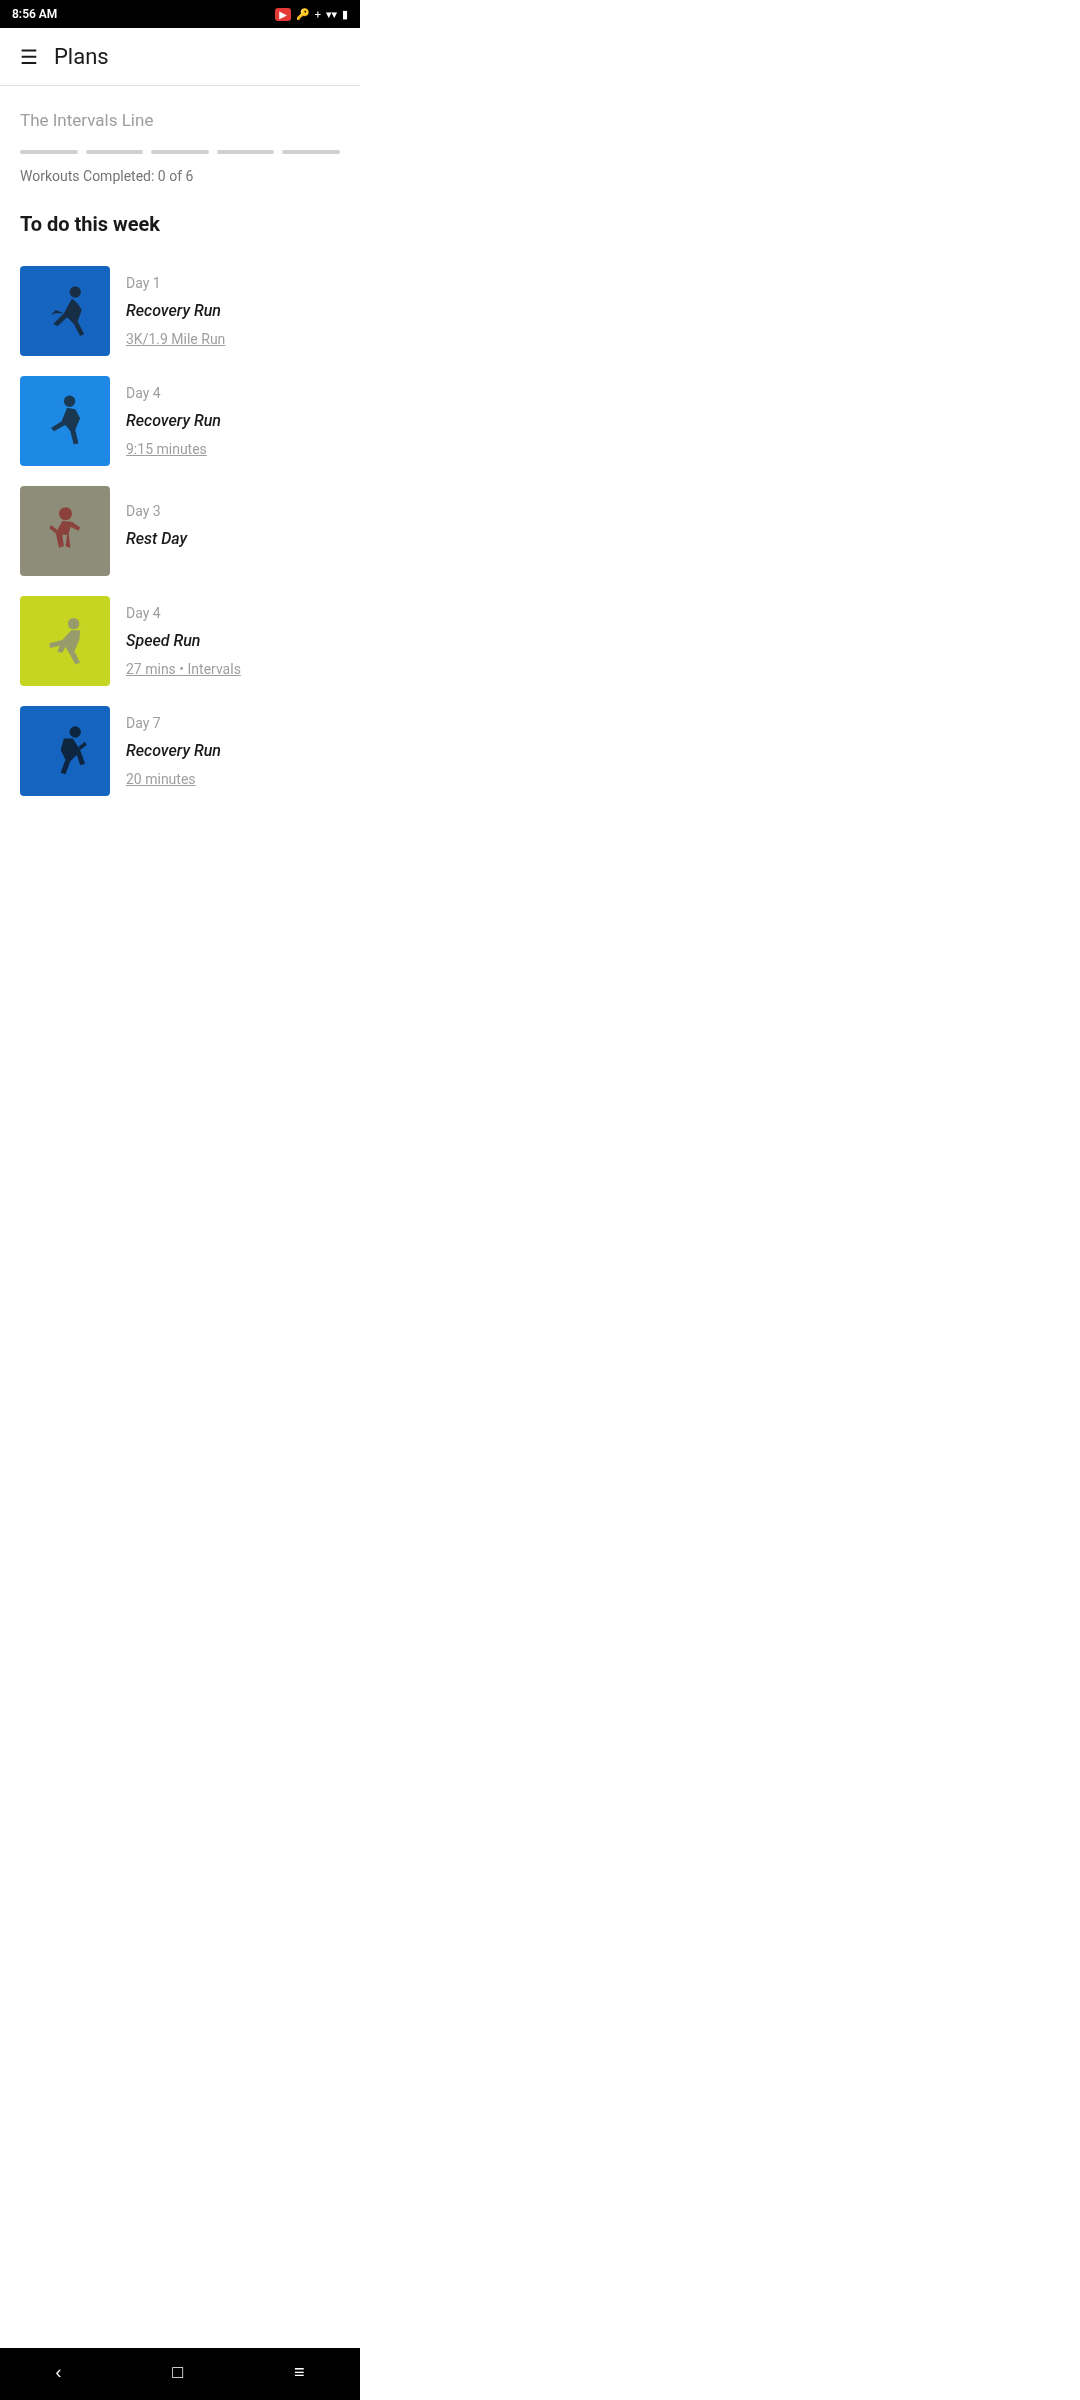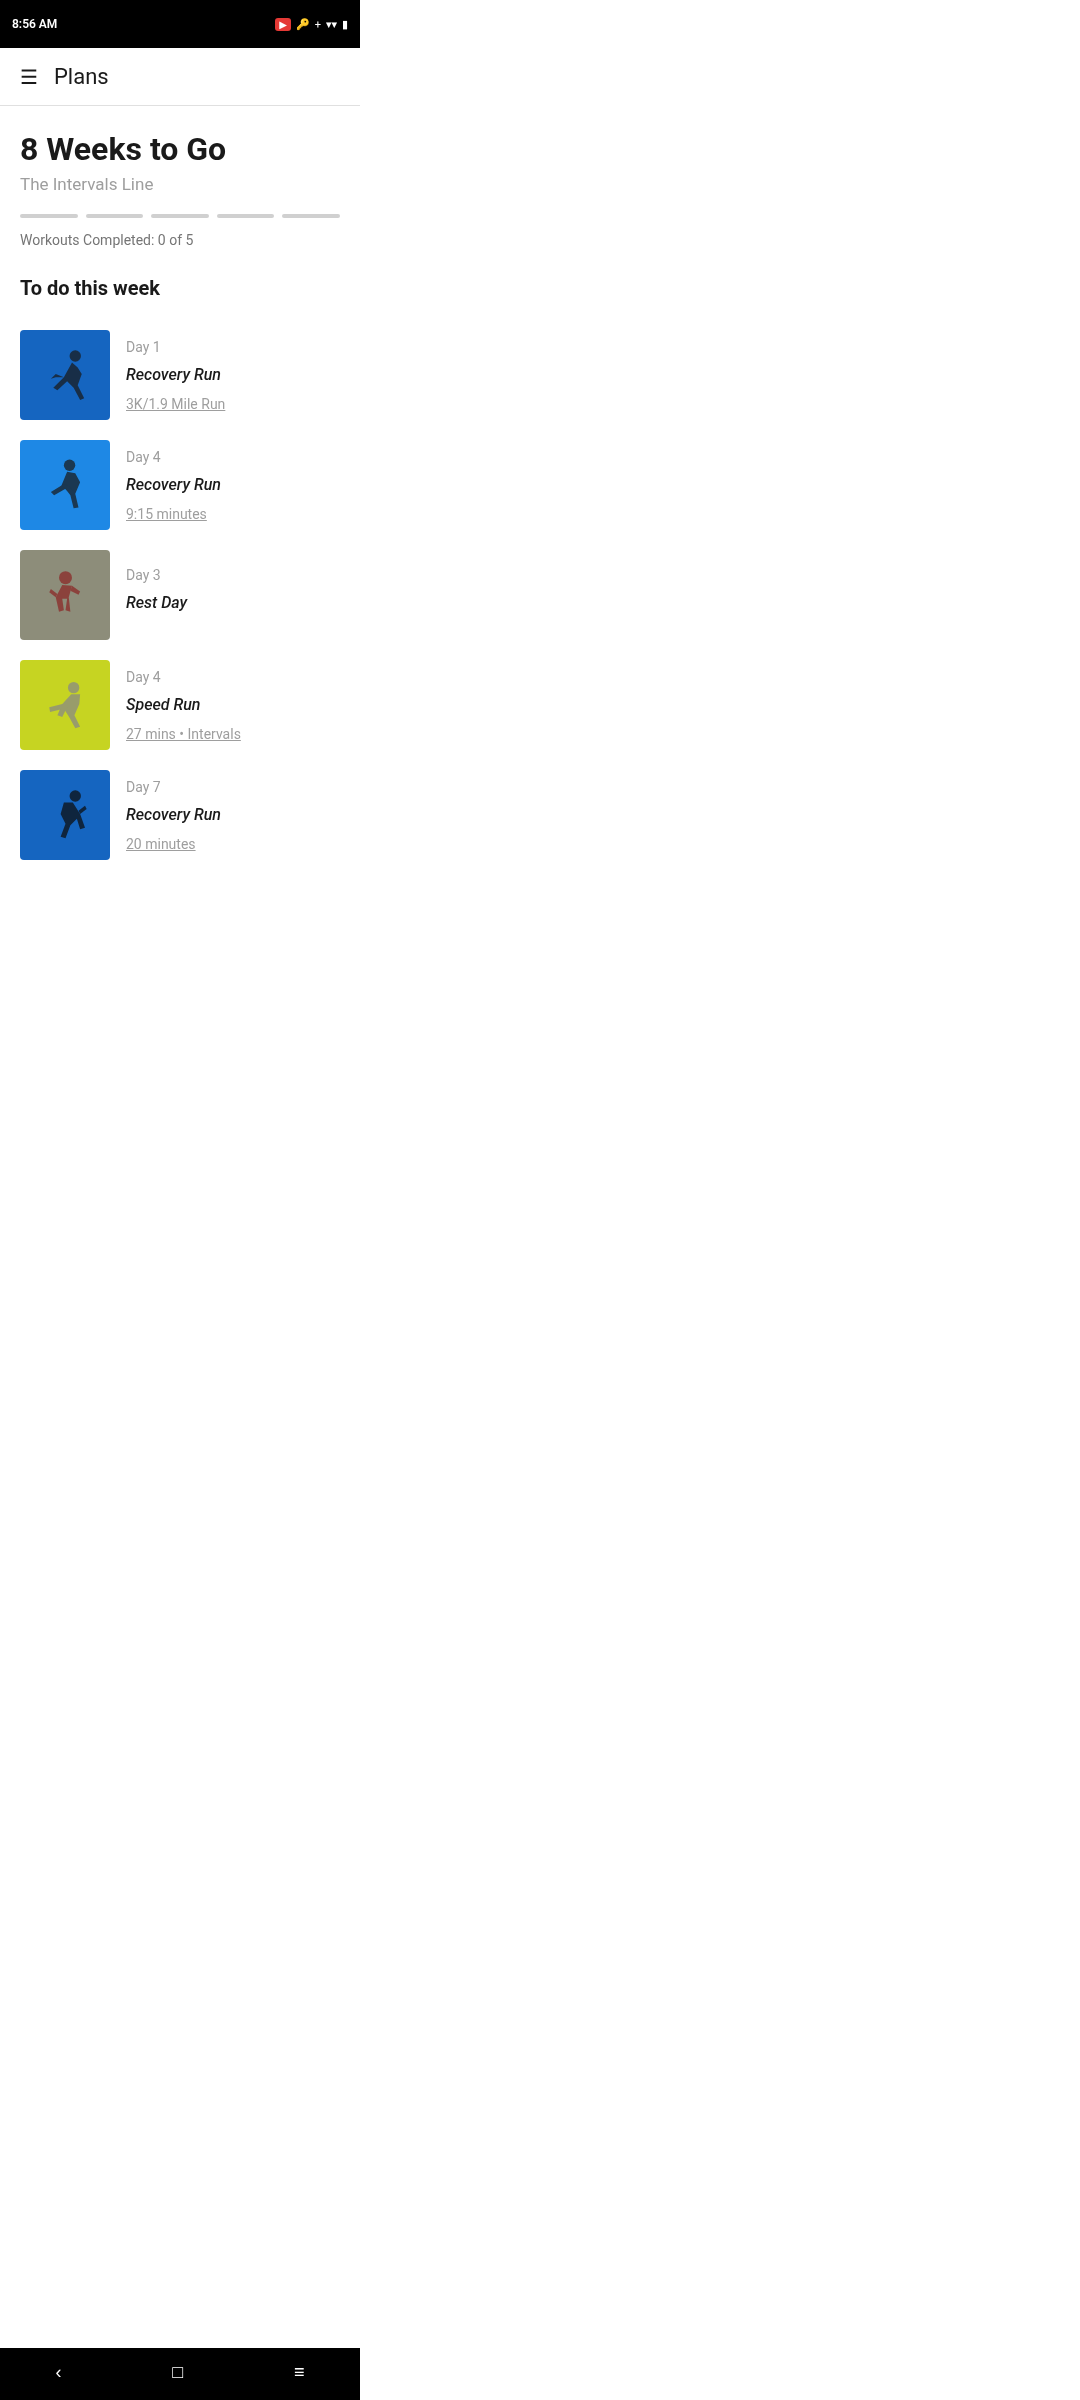--- a/index.html
+++ b/index.html
@@ -14,21 +14,21 @@
     }
 
     
     .status-bar {
       background: #000;
       color: #fff;
       display: flex;
       justify-content: space-between;
       align-items: center;
       padding: 6px 12px;
-      height: 48px;
+      height: 28px;
     }
     .status-time {
       font-size: 12px;
       font-weight: 600;
     }
     .status-icons {
       display: flex;
       gap: 5px;
       align-items: center;
       font-size: 11px;
@@ -210,32 +210,31 @@
   </div>
 </div>
 
 <div class="header">
   <span class="hamburger-icon">☰</span>
   <span class="header-title">Plans</span>
 </div>
 
 <div class="main-content">
 
-  <div class="weeks-title">8 Weeks to Go</div>
   <div class="plan-subtitle">The Intervals Line</div>
 
   <div class="progress-bars">
     <div class="progress-bar-item"></div>
     <div class="progress-bar-item"></div>
     <div class="progress-bar-item"></div>
     <div class="progress-bar-item"></div>
     <div class="progress-bar-item"></div>
   </div>
 
-  <div class="workouts-completed">Workouts Completed: 0 of 5</div>
+  <div class="workouts-completed">Workouts Completed: 0 of 6</div>
 
   <div class="section-title">To do this week</div>
 
   <div class="workout-list">
 
     <div class="workout-item">
       <div class="workout-thumbnail thumb-blue">
         <svg viewBox="0 0 80 80" class="runner-figure">
 
           <g fill="#1a1a1a" opacity="0.85">

